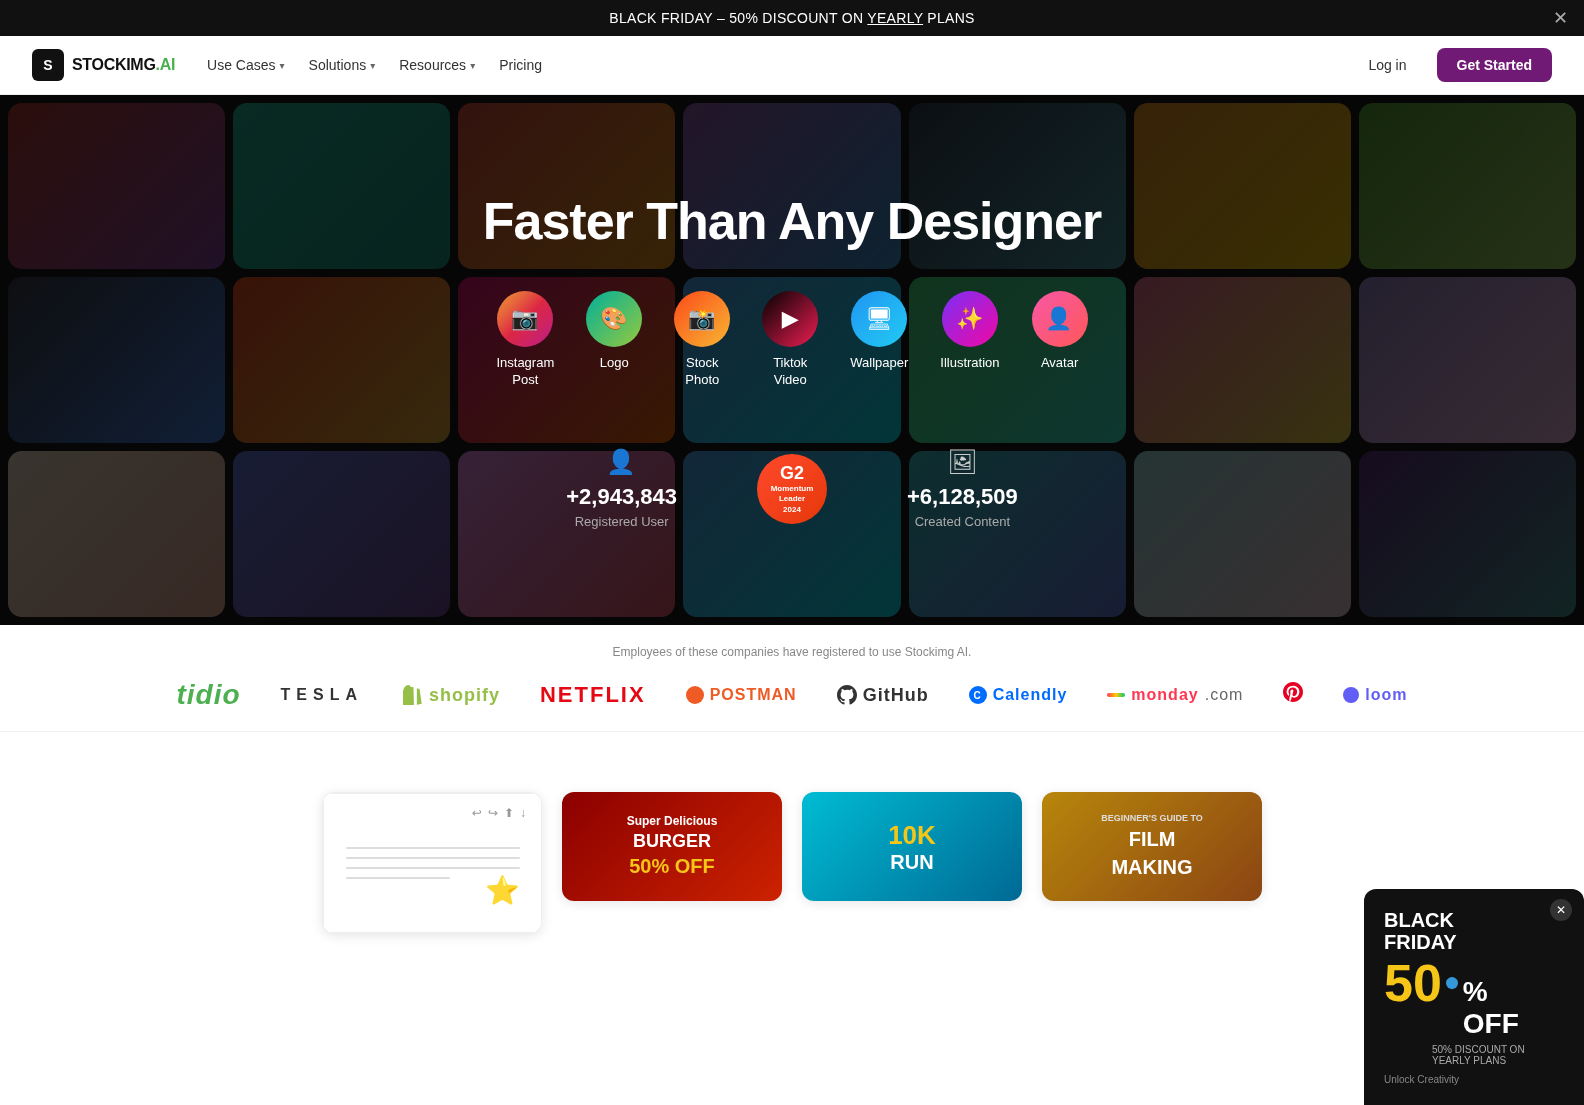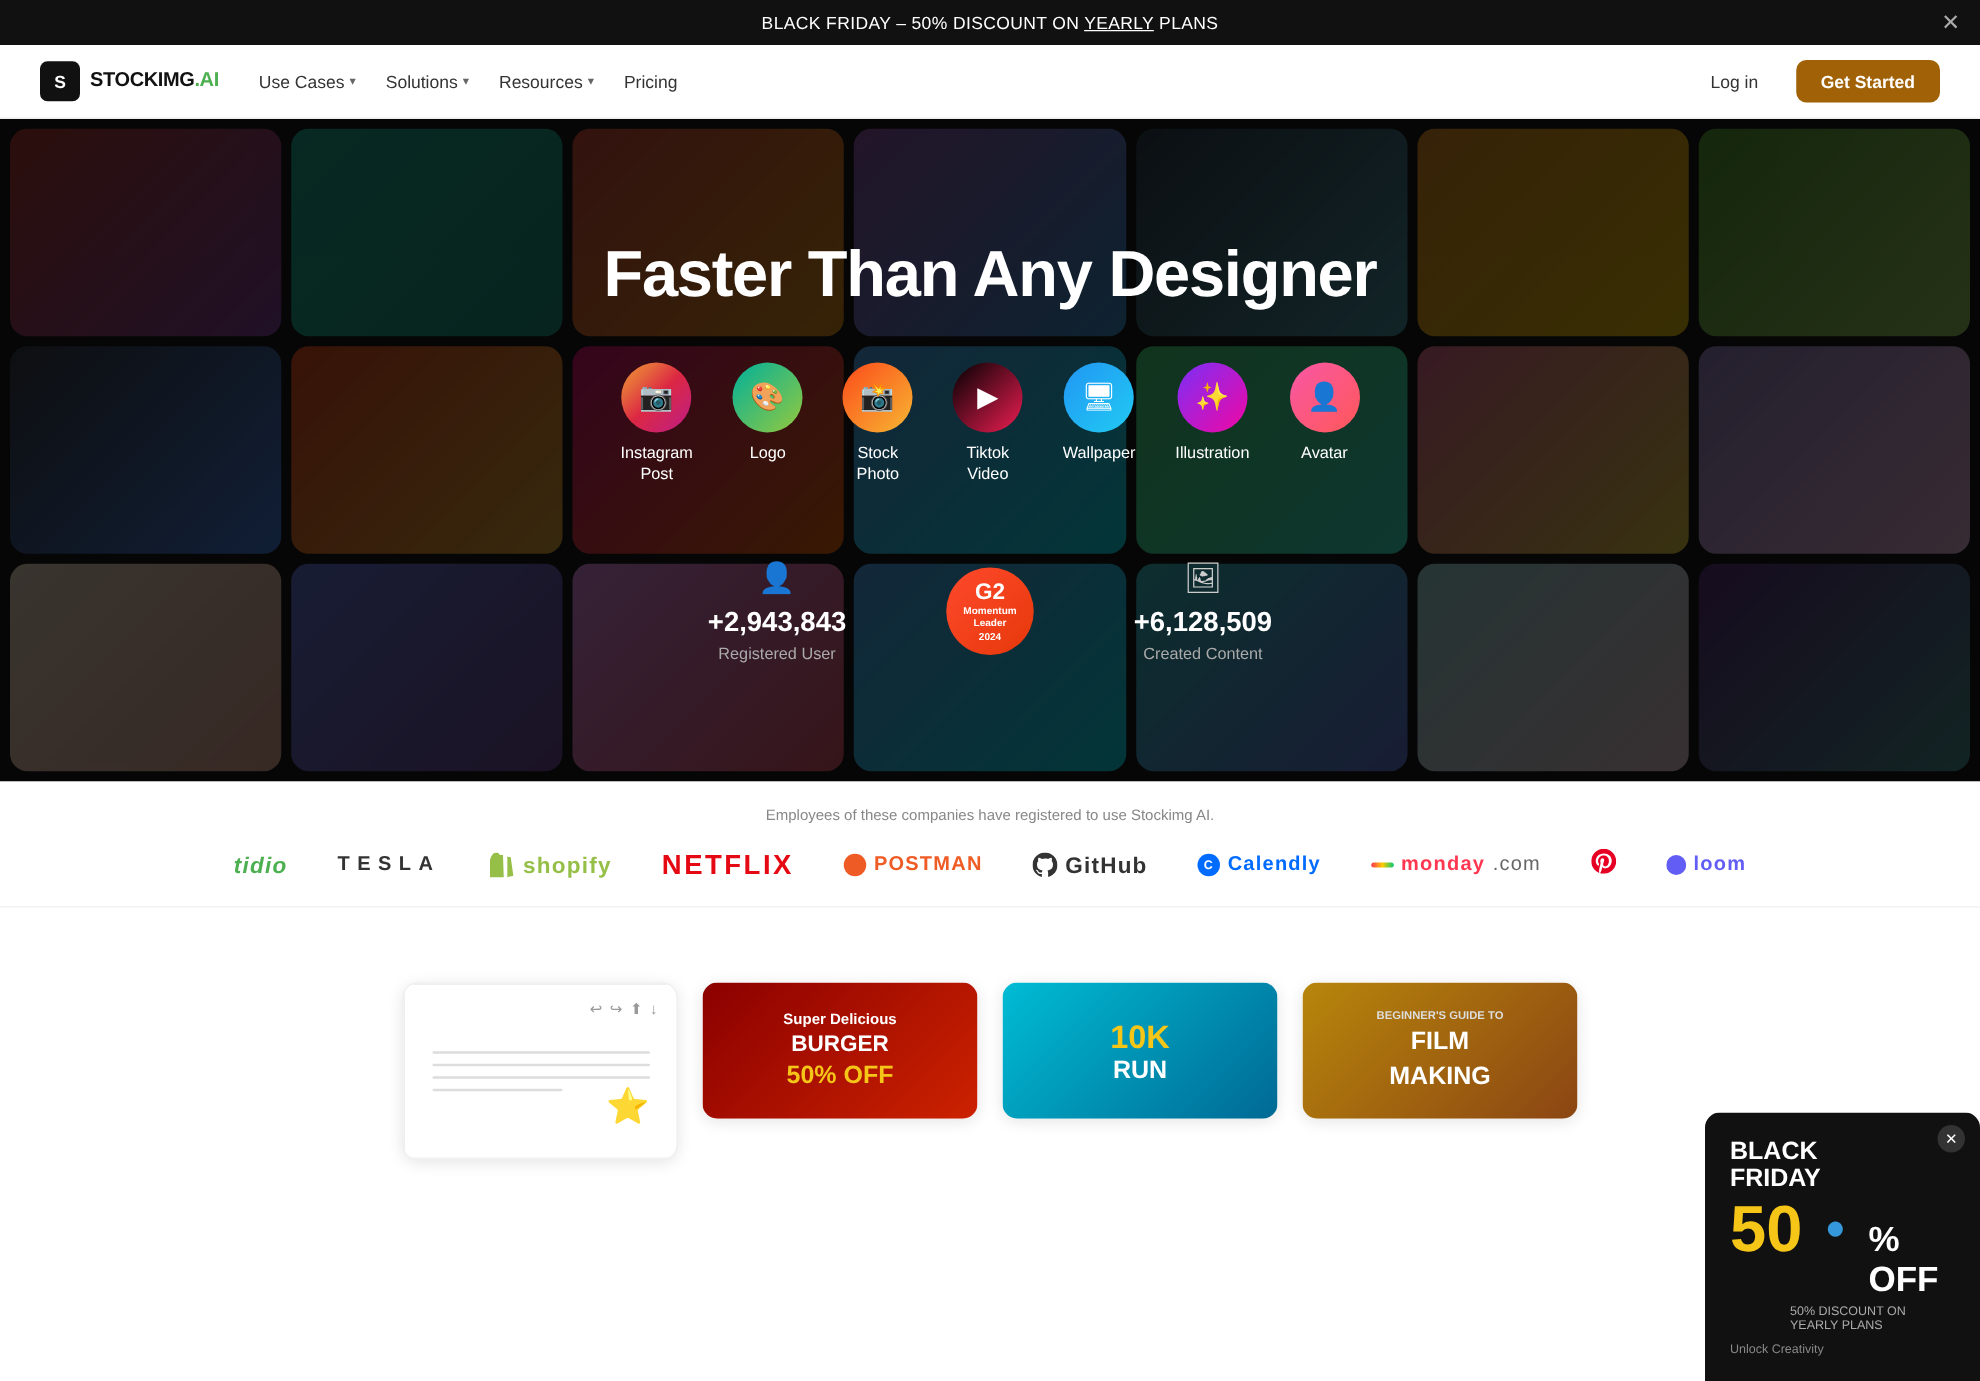--- a/index.html
+++ b/index.html
@@ -87,21 +87,21 @@
     .btn-login {
       padding: 8px 18px;
       border: none;
       background: none;
       font-size: 14px;
       cursor: pointer;
       color: #333;
     }
     .btn-get-started {
       padding: 9px 20px;
-      background: #a16207;
+      background: #701a75;
       color: #fff;
       border: none;
       border-radius: 8px;
       font-size: 14px;
       font-weight: 600;
       cursor: pointer;
     }
 
     
     .hero {
@@ -257,21 +257,21 @@
       align-items: center;
       justify-content: center;
       flex-wrap: wrap;
     }
     .company-logo {
       font-size: 18px;
       font-weight: 700;
       color: #555;
       letter-spacing: 1px;
     }
-    .company-logo.tidio { color: #4caf50; font-style: italic; font-size: 18px; }
+    .company-logo.tidio { color: #4caf50; font-style: italic; font-size: 28px; }
     .company-logo.tesla { color: #333; letter-spacing: 6px; font-size: 16px; }
     .company-logo.shopify { color: #96bf48; display: flex; align-items: center; gap: 6px; }
     .company-logo.netflix { color: #e50914; font-size: 22px; letter-spacing: 2px; }
     .company-logo.postman { color: #ef5b25; display: flex; align-items: center; gap: 6px; font-size: 16px; }
     .company-logo.github { display: flex; align-items: center; gap: 6px; font-size: 18px; color: #333; }
     .company-logo.calendly { color: #006BFF; display: flex; align-items: center; gap: 6px; font-size: 16px; }
     .company-logo.monday { color: #FF3750; display: flex; align-items: center; gap: 6px; font-size: 16px; }
     .company-logo.pinterest { color: #E60023; font-size: 22px; }
     .company-logo.loom { color: #625DF5; display: flex; align-items: center; gap: 6px; font-size: 16px; }
 
@@ -612,21 +612,21 @@
           <div style="font-size:20px;font-weight:900;color:#fff;">FILM<br>MAKING</div>
         </div>
       </div>
     </div>
   </div>
 </section>
 
 <div class="bf-popup">
   <button class="bf-close">✕</button>
   <div class="bf-title">BLACK<br>FRIDAY</div>
-  <div style="display:flex;align-items:baseline;gap:18px;">
+  <div style="display:flex;align-items:baseline;gap:2px;">
     <span class="bf-percent">50</span>
     <span style="font-size:28px;color:#3498db;font-weight:900;position:relative;top:-10px;">●</span>
     <span class="bf-off">%<br>OFF</span>
   </div>
   <div class="bf-discount-text">50% DISCOUNT
 ON YEARLY PLANS</div>
   <div class="bf-unlock">Unlock Creativity</div>
 </div>
 
 </body></html>

